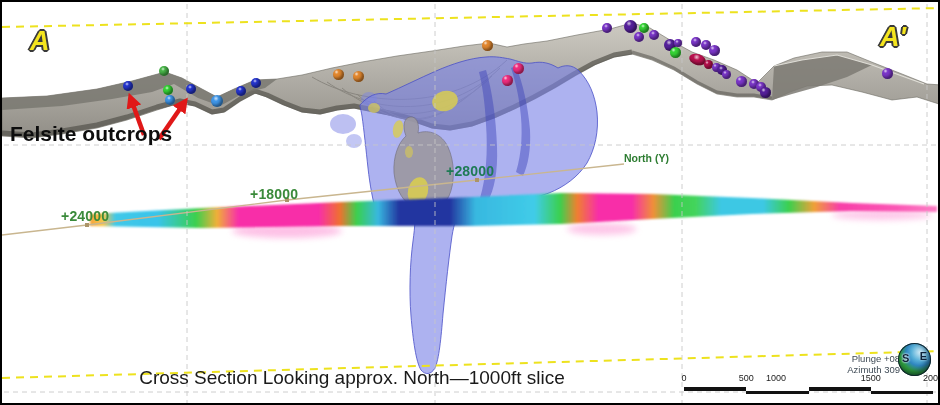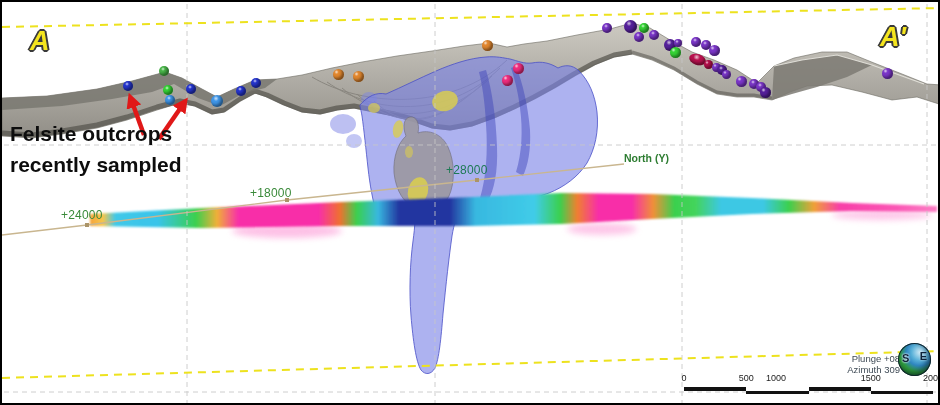--- a/index.html
+++ b/index.html
@@ -3,21 +3,21 @@
 <meta charset="utf-8">
 <style>
   html,body{margin:0;padding:0;background:#fff;}
   #app{position:relative;width:940px;height:405px;background:#fff;border:2px solid #000;box-sizing:border-box;overflow:hidden;font-family:"Liberation Sans",sans-serif;}
   #scene{position:absolute;left:0;top:0;}
   .abs{position:absolute;}
   .section-label{position:absolute;font-size:27px;font-weight:bold;font-style:italic;color:#f5e51e;
     text-shadow:-2px 0 0 #3a3a3a,2px 0 0 #3a3a3a,0 -2px 0 #3a3a3a,0 2px 0 #3a3a3a,-1px -1px 0 #3a3a3a,1px -1px 0 #3a3a3a,-1px 1px 0 #3a3a3a,1px 1px 0 #3a3a3a;}
   .callout{position:absolute;left:8px;top:116px;font-size:21px;font-weight:bold;color:#0d0d0d;line-height:31px;}
   .caption{position:absolute;left:110px;top:365px;width:480px;text-align:center;font-size:19px;color:#1a1a1a;}
-  .axis-tick{position:absolute;font-size:12px;font-weight:normal;letter-spacing:.2px;}
+  .axis-tick{position:absolute;font-size:14px;font-weight:bold;letter-spacing:.2px;}
   .north-label{position:absolute;left:622px;top:150px;font-size:10.5px;font-weight:bold;}
   .view-info{position:absolute;left:818px;top:352px;width:80px;text-align:right;font-size:9.5px;line-height:10.5px;color:#3e4a55;}
   .scale-num{position:absolute;top:371px;transform:translateX(-50%);font-size:9px;color:#222;}
   .sb-seg{position:absolute;height:3.5px;background:#111;}
   .sphere{position:absolute;border-radius:50%;box-shadow:inset -2px -2px 3px rgba(0,0,0,.45);}
   .sphere::after{content:"";position:absolute;left:18%;top:12%;width:45%;height:40%;border-radius:50%;
     background:radial-gradient(circle,rgba(255,255,255,.75),rgba(255,255,255,0) 70%);}
   .globe{position:absolute;left:896px;top:341px;width:33px;height:33px;border-radius:50%;
     background:radial-gradient(circle at 66% 28%,#cfeaf6 0%,#58b0d8 26%,#2f86c0 42%,#2f9c3c 62%,#15602c 92%,#0a1c28 100%);
     box-shadow:inset 0 0 0 1px #10242e, inset -3px -3px 6px rgba(0,10,20,.5);}
@@ -187,23 +187,23 @@
       <div class="sphere" style="width: 10px; height: 10px; left: 754px; top: 80px; background: rgb(123, 54, 201);"></div>
       <div class="sphere" style="width: 11px; height: 11px; left: 757.5px; top: 84.5px; background: rgb(85, 32, 154);"></div>
       <div class="sphere" style="width: 11px; height: 11px; left: 879.5px; top: 65.5px; background: rgb(123, 54, 201);"></div>
     </div>
 
   <div class="section-label" style="left:28px;top:24px;">A</div>
   <div class="section-label" style="left:878px;top:20px;">A'</div>
 
   <div class="callout">
     <div>Felsite outcrops</div>
-    <div>recently sampled</div>
-  </div>
-
+  </div>
+
+  <div class="caption">Cross Section Looking approx. North—1000ft slice</div>
 
   <div class="north-label" id="north-label" style="color: rgb(46, 125, 50);">North (Y)</div>
   <div class="abs" id="tick-layer" style="left:0;top:0;">
       <div class="axis-tick" style="left: 59px; top: 206px; color: rgb(58, 138, 58);">+24000</div>
       <div class="axis-tick" style="left: 248px; top: 184px; color: rgb(58, 138, 58);">+18000</div>
       <div class="axis-tick" style="left: 444px; top: 161px; color: rgb(30, 122, 85);">+28000</div>
     </div>
 
   <div class="view-info">
     <div>Plunge +08</div>

